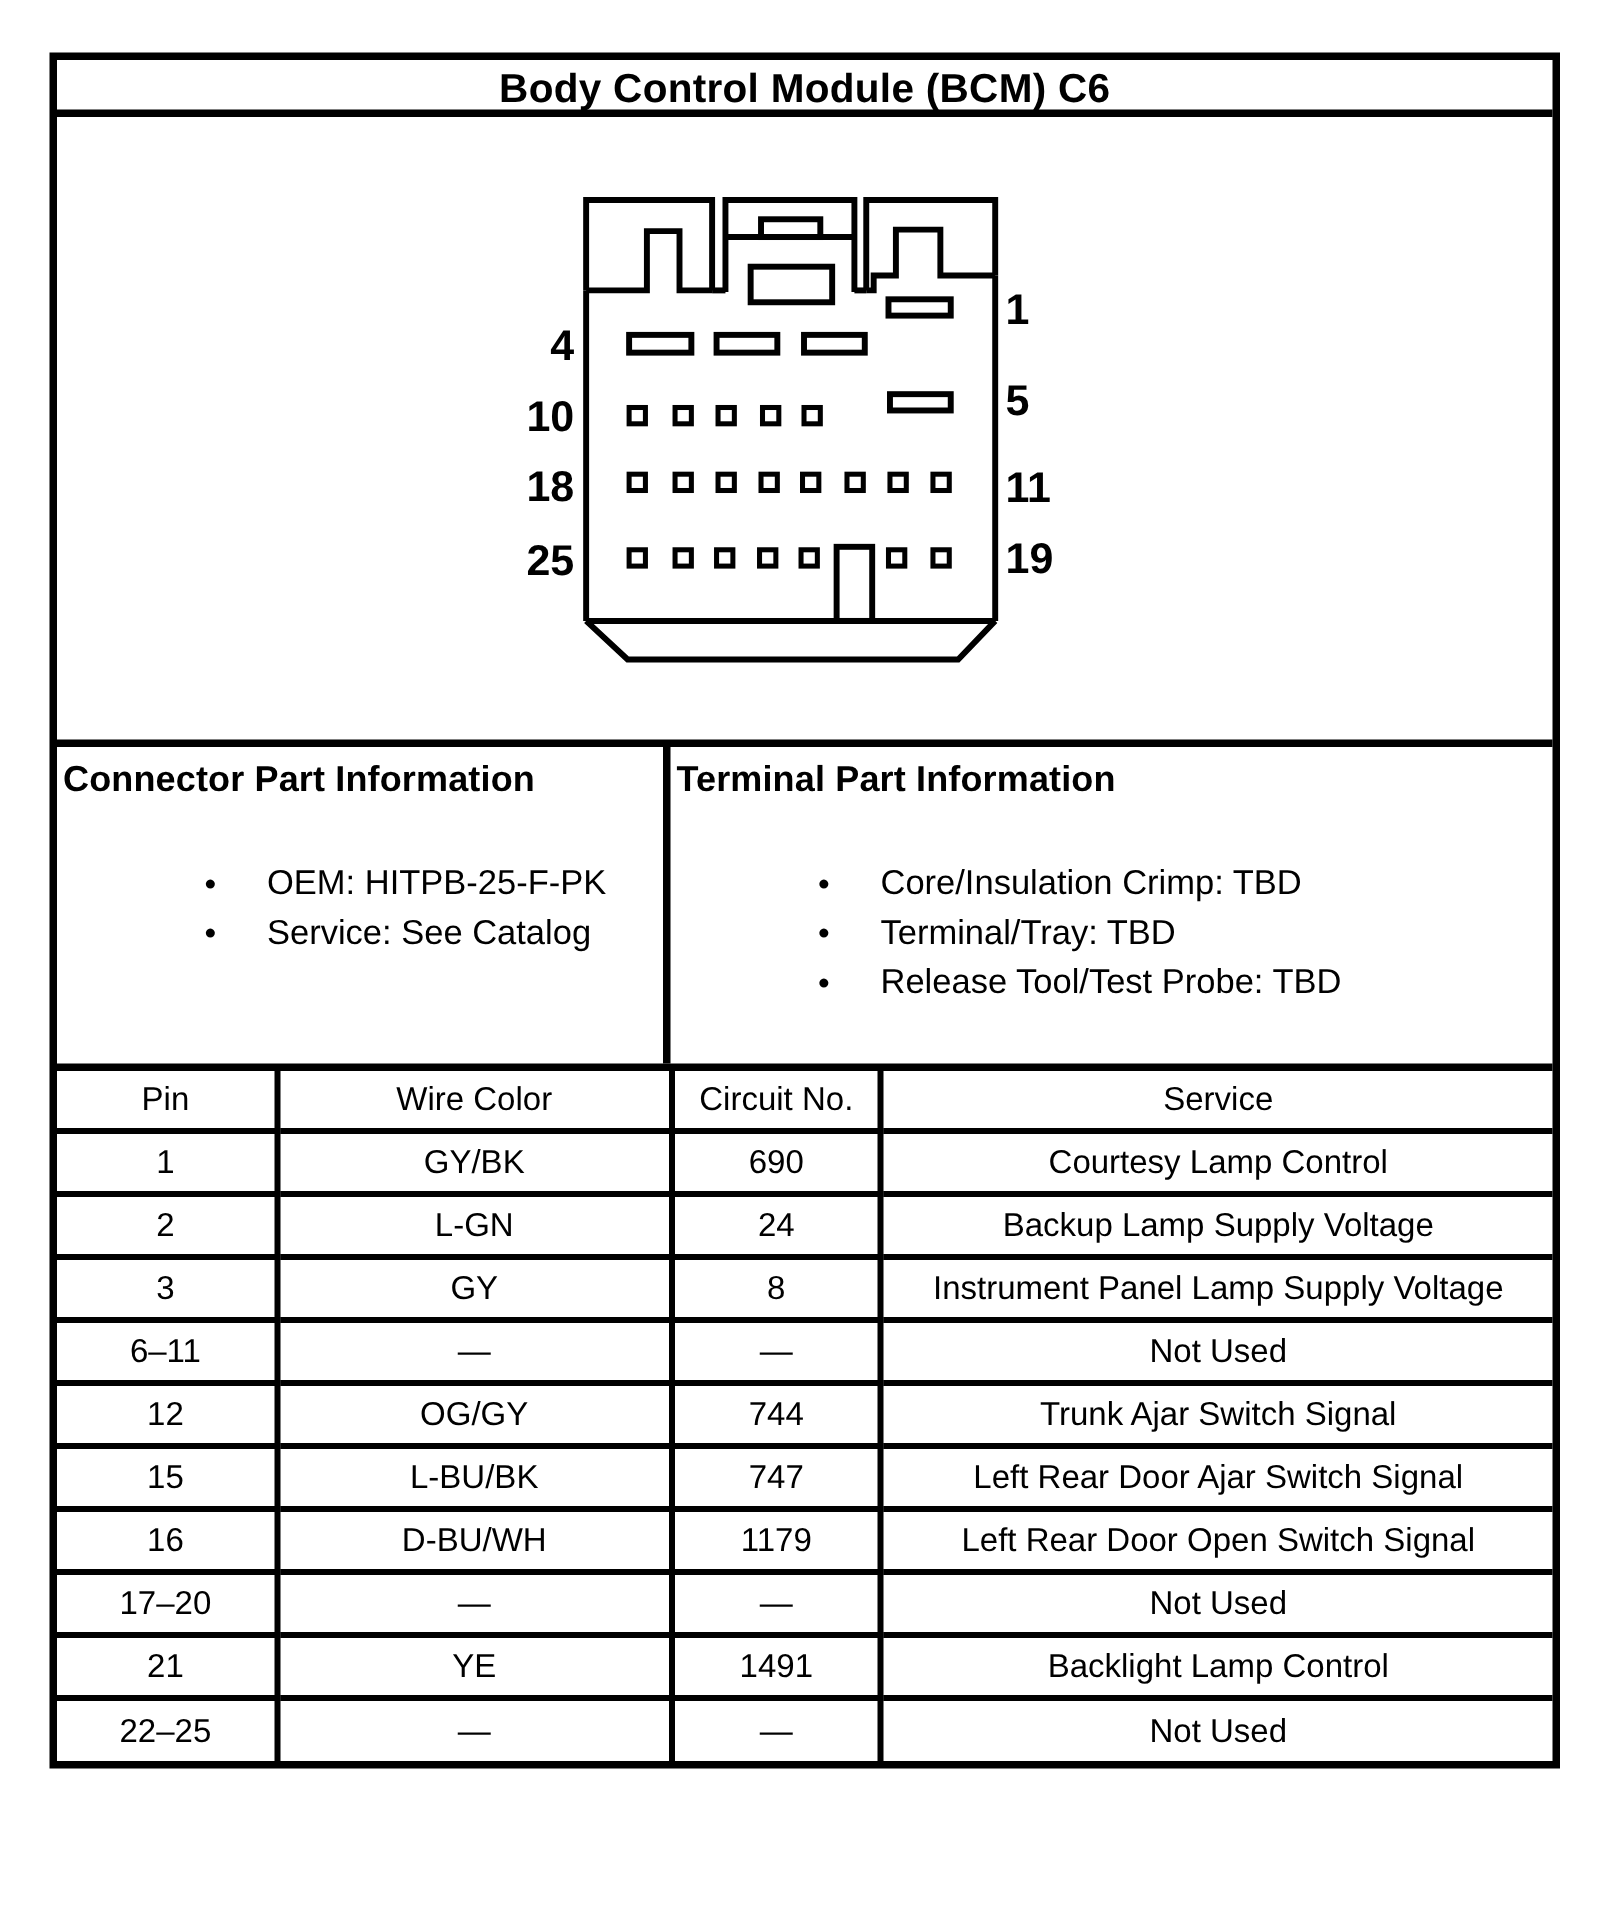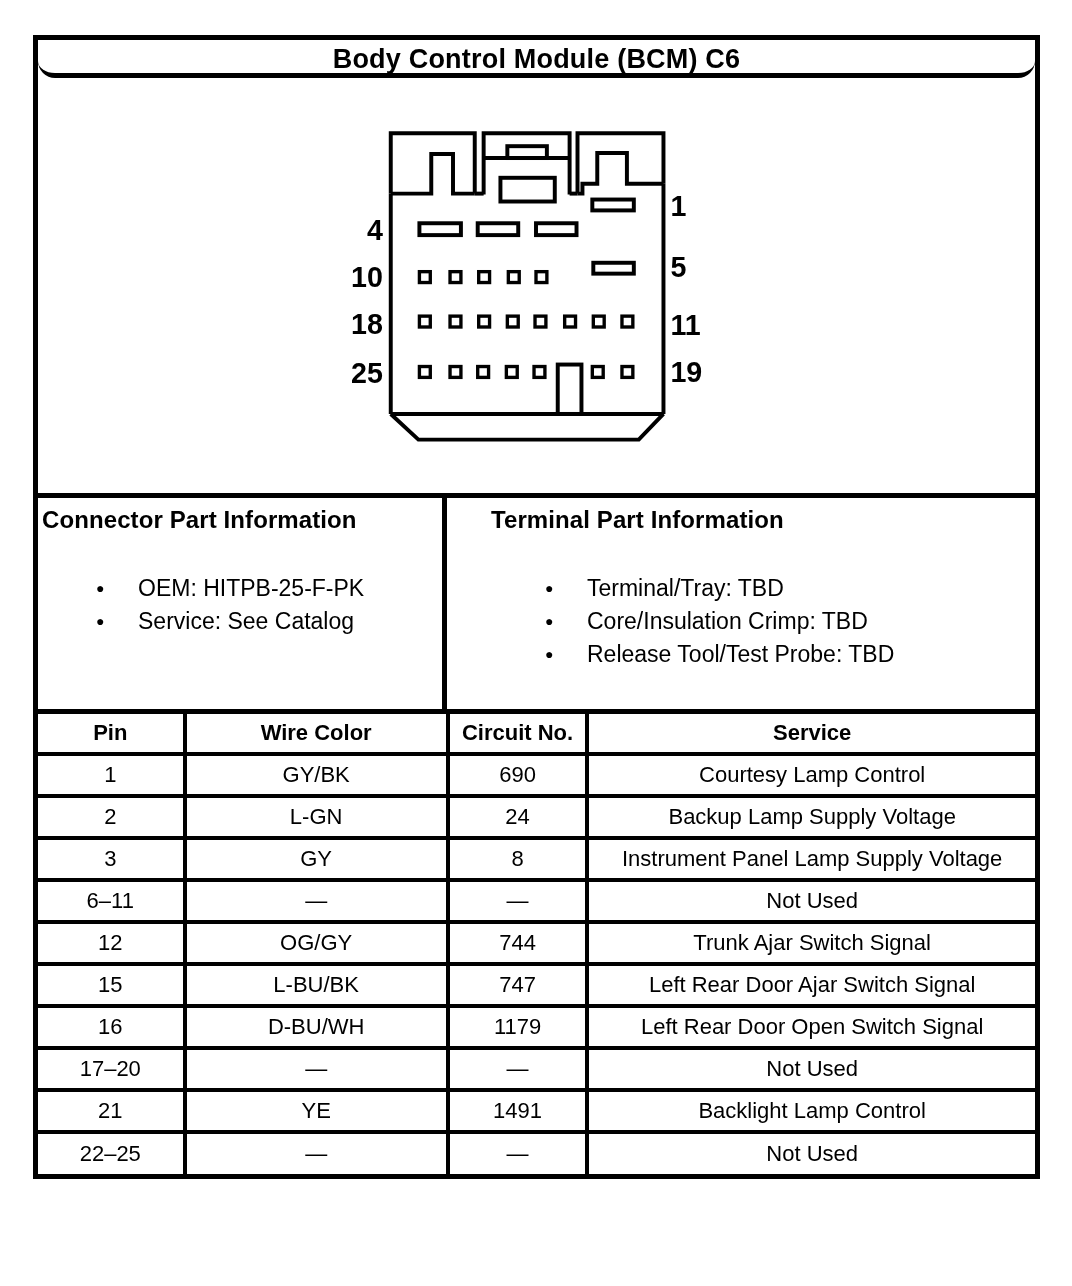--- a/index.html
+++ b/index.html
@@ -21,21 +21,20 @@
     background: #fff;
   }
   .title-bar {
     height: 38px;
     border-bottom: 5px solid #000;
     text-align: center;
     font-weight: bold;
     font-size: 27px;
     line-height: 38px;
     letter-spacing: 0.2px;
-    border-radius: 17px;
   }
   .diagram-area {
     height: 420px;
     border-bottom: 5px solid #000;
     position: relative;
   }
   .diagram-area svg { display: block; width: 100%; height: 100%; }
   .conn-line { fill: none; stroke: #000; stroke-width: 4; }
   .conn-line-thin { fill: none; stroke: #000; stroke-width: 3.4; }
   .conn-label {
@@ -44,28 +43,28 @@
     font-weight: bold;
     fill: #000;
   }
   .info-row {
     display: flex;
     height: 216px;
     border-bottom: 5px solid #000;
   }
   .info-box { height: 100%; overflow: hidden; }
   .info-box.left  { width: 409px; border-right: 5px solid #000; }
-  .info-box.right { flex: 1; margin-left: 40px; }
+  .info-box.right { flex: 1; }
   .info-heading {
     font-size: 24px;
     font-weight: bold;
     margin: 8px 0 0 4px;
     letter-spacing: 0.1px;
   }
-  ul.bullets { list-style: none; margin-top: 38px; }
+  ul.bullets { list-style: none; margin-top: 38px; padding-left: 40px; }
   ul.bullets li {
     position: relative;
     height: 33px;
     line-height: 33px;
     font-size: 23px;
     padding-left: 100px;
     white-space: nowrap;
   }
   ul.bullets li::before {
     content: "\25CF";
@@ -81,21 +80,21 @@
     table-layout: fixed;
   }
   table.pin-table th, table.pin-table td {
     border: 4px solid #000;
     font-size: 22px;
     text-align: center;
     padding: 0;
     overflow: hidden;
     white-space: nowrap;
   }
-  table.pin-table th { height: 40px; font-weight: bold; }
+  table.pin-table th { height: 40px; font-weight: normal; }
   table.pin-table td { height: 42px; font-weight: normal; }
   col.c-pin     { width: 14.7%; }
   col.c-wire    { width: 26.4%; }
   col.c-circuit { width: 14.0%; }
   col.c-func    { width: 44.9%; }
   td.func, th.func-h { text-align: left; padding-left: 7px; }
 </style>
 </head>
 <body>
 
@@ -173,22 +172,22 @@
       <section class="info-box left">
         <h2 class="info-heading">Connector Part Information</h2>
         <ul class="bullets">
           <li>OEM: HITPB-25-F-PK</li>
           <li>Service: See Catalog</li>
         </ul>
       </section>
       <section class="info-box right">
         <h2 class="info-heading">Terminal Part Information</h2>
         <ul class="bullets">
+          <li>Core/Insulation Crimp: TBD</li>
           <li>Terminal/Tray: TBD</li>
-          <li>Core/Insulation Crimp: TBD</li>
           <li>Release Tool/Test Probe: TBD</li>
         </ul>
       </section>
     </div>
 
     <table class="pin-table">
       <colgroup>
         <col class="c-pin">
           <col class="c-wire">
           <col class="c-circuit">

